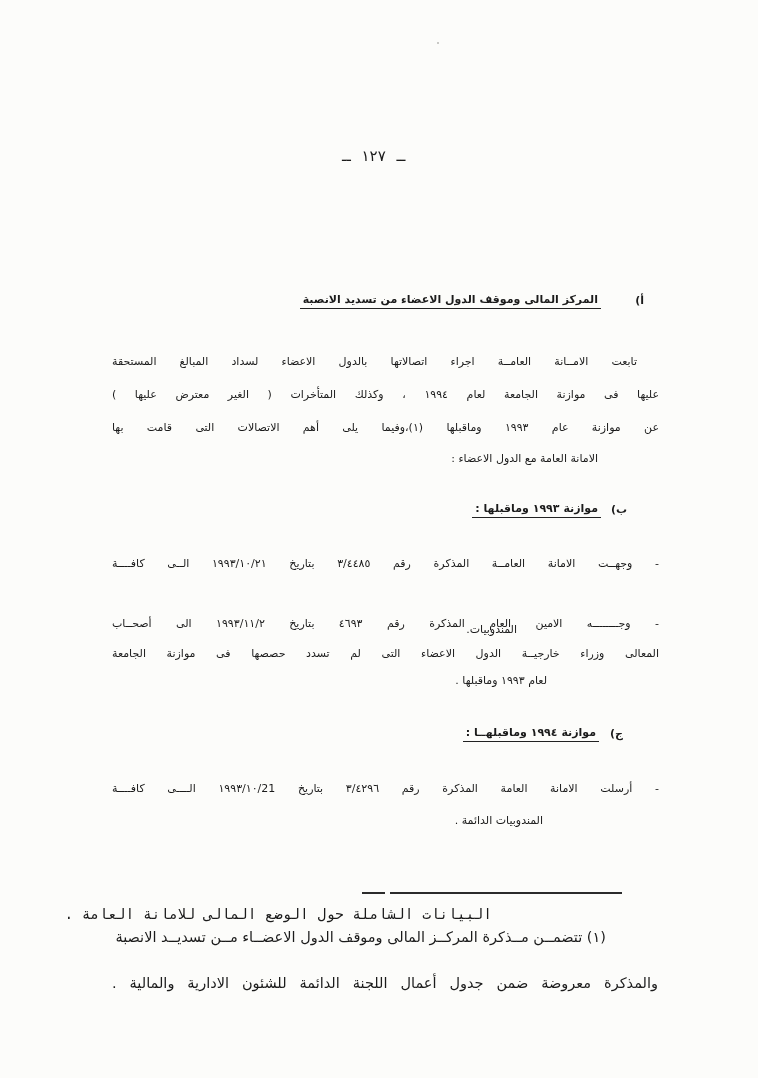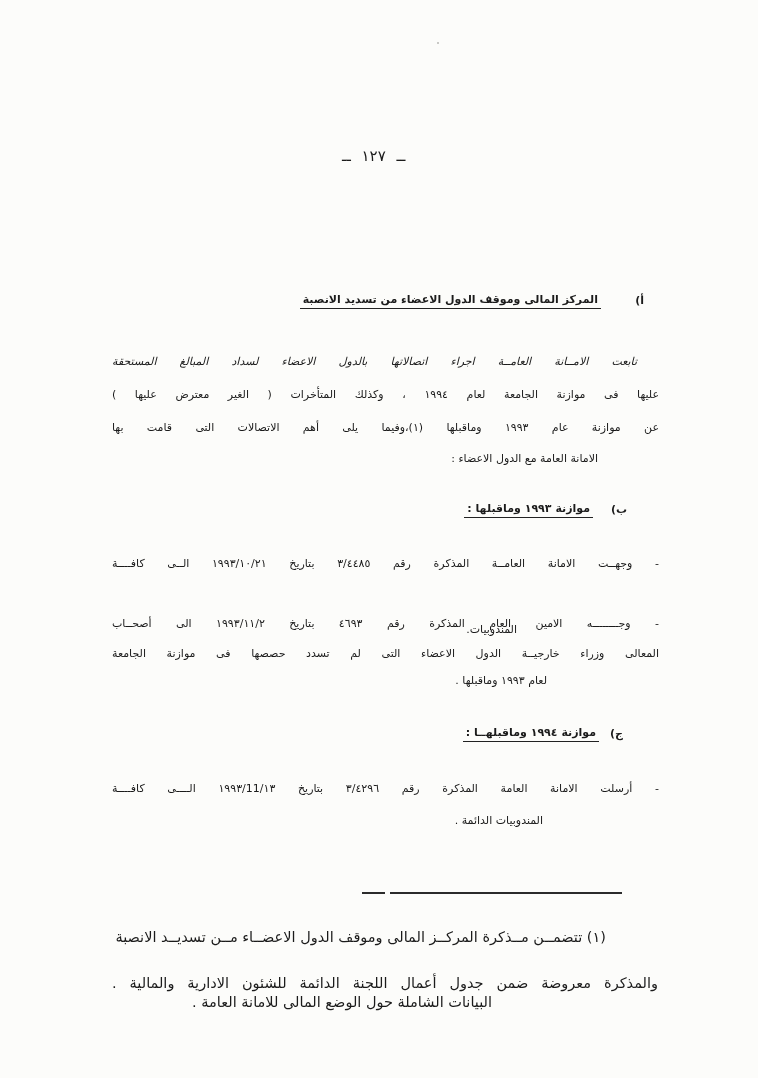--- a/index.html
+++ b/index.html
@@ -18,21 +18,21 @@
     font-size:11px;
     line-height:24px;
     white-space:nowrap;
     color:#1b1b1b;
   }
   .just{
     text-align:justify;
     text-align-last:justify;
     text-justify:inter-word;
   }
-  .indent{text-indent:22px;font-style:italic;}
+  .indent{text-indent:22px;}
   .marker{font-weight:700;}
   .utitle{
     font-weight:700;
     padding:0 3px 2px 3px;
     border-bottom:1.6px solid #222;
   }
   .fn{font-size:14.5px;line-height:21px;}
   .pagenum{
     font-size:15px;
     letter-spacing:1px;
@@ -52,33 +52,33 @@
 
 <div class="ln marker" style="right:114px;top:289px;">أ)</div>
 <div class="ln" style="right:157px;top:288px;"><span class="utitle">المركز المالى وموقف الدول الاعضاء من تسديد الانصبة</span></div>
 
 <div class="ln just indent" style="right:99px;left:112px;top:350px;">تابعت الامــانة العامــة اجراء اتصالاتها بالدول الاعضاء لسداد المبالغ المستحقة</div>
 <div class="ln just" style="right:99px;left:112px;top:383px;">عليها فى موازنة الجامعة لعام ١٩٩٤ ، وكذلك المتأخرات ( الغير معترض عليها )</div>
 <div class="ln just" style="right:99px;left:112px;top:416px;">عن موازنة عام ١٩٩٣ وماقبلها (١)،وفيما يلى أهم الاتصالات التى قامت بها</div>
 <div class="ln" style="right:160px;top:447px;">الامانة العامة مع الدول الاعضاء :</div>
 
 <div class="ln marker" style="right:131px;top:498px;">ب)</div>
-<div class="ln" style="right:165px;top:497px;"><span class="utitle">موازنة ١٩٩٣ وماقبلها :</span></div>
+<div class="ln" style="right:157px;top:497px;"><span class="utitle">موازنة ١٩٩٣ وماقبلها :</span></div>
 
 <div class="ln just" style="right:99px;left:112px;top:552px;">- وجهــت الامانة العامــة المذكرة رقم ٣/٤٤٨٥ بتاريخ ١٩٩٣/١٠/٢١ الــى كافــــة</div>
 <div class="ln" style="right:241px;top:586px;margin-top:32px;">المندوبيات.</div>
 
 <div class="ln just" style="right:99px;left:112px;top:612px;">- وجــــــــه الامين العام المذكرة رقم ٤٦٩٣ بتاريخ ١٩٩٣/١١/٢ الى أصحــاب</div>
 <div class="ln just" style="right:99px;left:112px;top:642px;">المعالى وزراء خارجيــة الدول الاعضاء التى لم تسدد حصصها فى موازنة الجامعة</div>
 <div class="ln" style="right:211px;top:669px;">لعام ١٩٩٣ وماقبلها .</div>
 
 <div class="ln marker" style="right:135px;top:722px;">ج)</div>
 <div class="ln" style="right:159px;top:721px;"><span class="utitle">موازنة ١٩٩٤ وماقبلهــا :</span></div>
 
-<div class="ln just" style="right:99px;left:112px;top:777px;">- أرسلت الامانة العامة المذكرة رقم ٣/٤٢٩٦ بتاريخ ١٩٩٣/11/١٣ الــــى كافــــة</div>
+<div class="ln just" style="right:99px;left:112px;top:777px;">- أرسلت الامانة العامة المذكرة رقم ٣/٤٢٩٦ بتاريخ ١٩٩٣/١٠/21 الــــى كافــــة</div>
 <div class="ln" style="right:215px;top:809px;">المندوبيات الدائمة .</div>
 
 <div class="rule" style="left:362px;top:892px;width:23px;height:2px;"></div>
 <div class="rule" style="left:390px;top:892px;width:232px;height:2px;"></div>
 
 <div class="ln fn just" style="right:152px;left:120px;top:927px;">(١) تتضمــن مــذكرة المركــز المالى وموقف الدول الاعضــاء مــن تسديــد الانصبة</div>
-<div class="ln fn" style="right:266px;top:992px;">البيانات الشاملة حول الوضع المالى للامانة العامة .</div>
+<div class="ln fn" style="right:266px;top:905px;font-family:Liberation Mono, monospace;">البيانات الشاملة حول الوضع المالى للامانة العامة .</div>
 <div class="ln fn just" style="right:100px;left:112px;top:973px;">والمذكرة معروضة ضمن جدول أعمال اللجنة الدائمة للشئون الادارية والمالية .</div>
 
 </body></html>

